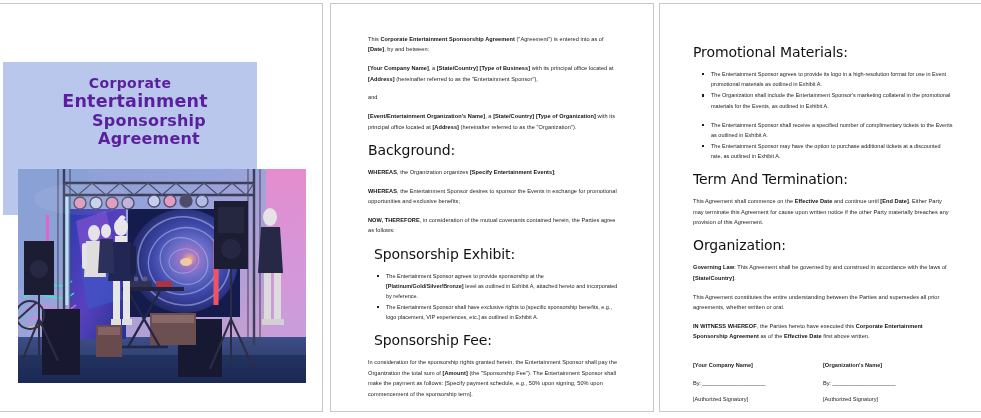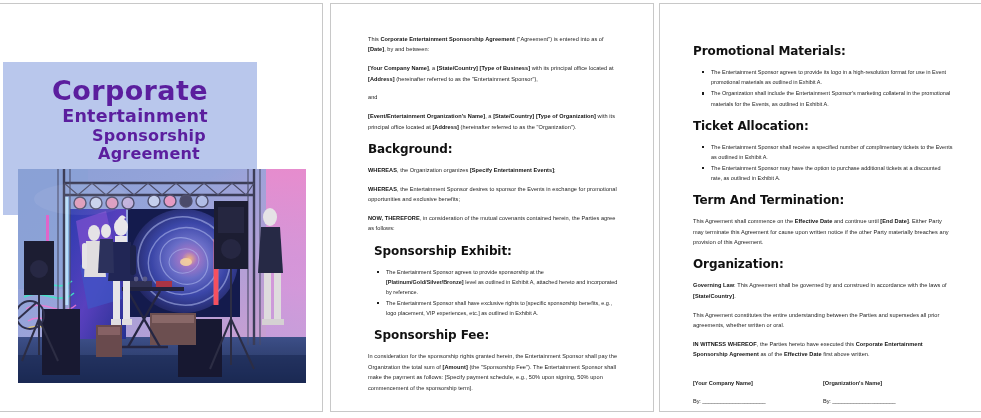--- a/index.html
+++ b/index.html
@@ -41,21 +41,21 @@
     position: absolute;
     left: 3px; top: 72px;
     width: 254px;
     text-align: center;
     color: #5b1e9e;
     font-family: "DejaVu Sans", sans-serif;
     font-weight: bold;
     line-height: 1.14;
     letter-spacing: 0.2px;
   }
-  .cover-title .l1 { display:block; font-size: 27px; letter-spacing: 0.4px; }
+  .cover-title .l1 { display:block; font-size: 14px; letter-spacing: 0.4px; }
   .cover-title .l2 { display:block; font-size: 17.5px; padding-left: 10px; }
   .cover-title .l3 { display:block; font-size: 16px; padding-left: 38px; }
 
   .cover-photo {
     position: absolute;
     left: 18px; top: 165px;
     width: 288px; height: 214px;
     overflow: hidden;
     background: #2a2553;
   }
@@ -74,22 +74,22 @@
     line-height: 1.85;
     margin-bottom: 8.5px;
     text-align: left;
     color: #1c1c1c;
     letter-spacing: 0.05px;
   }
   p.body b { font-weight: bold; color: #111; }
 
   h2.heading {
     font-family: "DejaVu Sans", sans-serif;
-    font-size: 12px;
-    font-weight: bold;
+    font-size: 14px;
+    font-weight: normal;
     color: #111111;
     margin: 10px 0 9px 0;
     letter-spacing: -0.1px;
   }
   h2.heading.indented { margin-left: 6px; }
 
   ul.bullets {
     list-style: none;
     margin: 0 0 9px 0;
     padding: 0;
@@ -342,21 +342,20 @@
 
   <div class="page" id="page-3">
     <div class="doc">
 
       <h2 class="heading">Promotional Materials:</h2>
       <ul class="bullets">
         <li>The Entertainment Sponsor agrees to provide its logo in a high-resolution format for use in Event promotional materials as outlined in Exhibit A.</li>
         <li>The Organization shall include the Entertainment Sponsor's marketing collateral in the promotional materials for the Events, as outlined in Exhibit A.</li>
       </ul>
 
-      <h2 class="heading">Ticket Allocation:</h2>
       <ul class="bullets">
         <li>The Entertainment Sponsor shall receive a specified number of complimentary tickets to the Events as outlined in Exhibit A.</li>
         <li>The Entertainment Sponsor may have the option to purchase additional tickets at a discounted rate, as outlined in Exhibit A.</li>
       </ul>
 
       <h2 class="heading">Term And Termination:</h2>
       <p class="body"><span>This Agreement shall commence on the </span><b>Effective Date</b><span> and continue until </span><b>[End Date]</b><span>. Either Party may terminate this Agreement for cause upon written notice if the other Party materially breaches any provision of this Agreement.</span></p>
 
       <h2 class="heading">Organization:</h2>
       <p class="body"><b>Governing Law</b><span>: This Agreement shall be governed by and construed in accordance with the laws of </span><b>[State/Country]</b><span>.</span></p>

